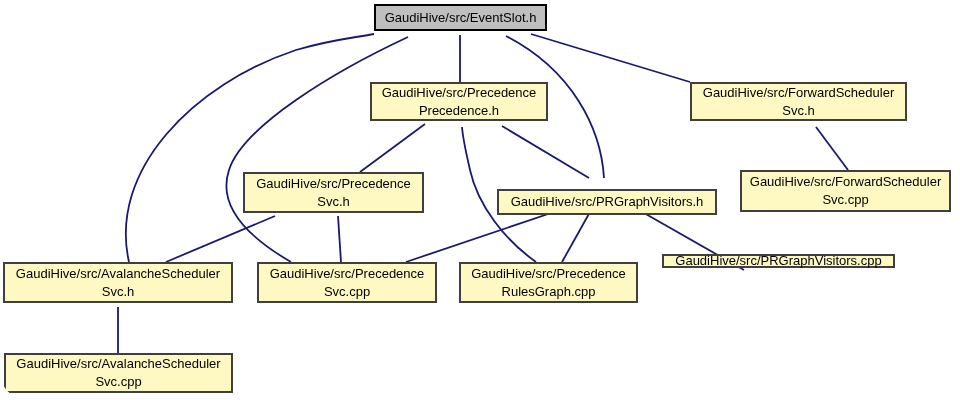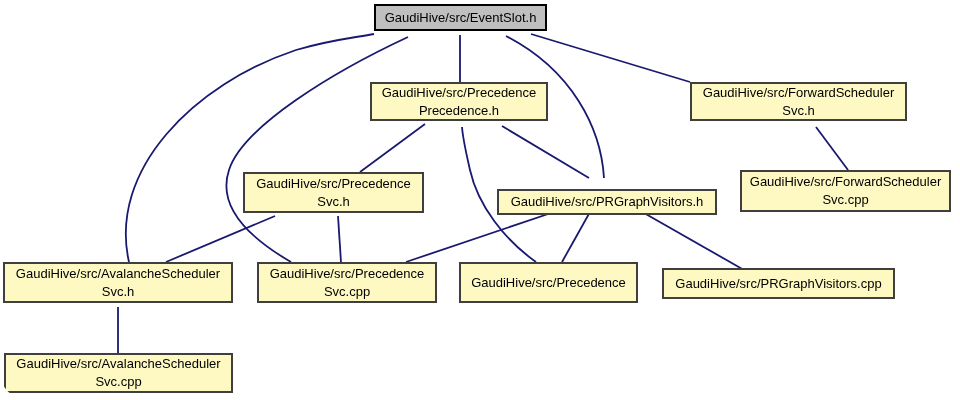--- a/index.html
+++ b/index.html
@@ -20,21 +20,21 @@
   
   #node-event-slot { left:374px; top:4px;  width:173px; height:27px; }
   #node-prg-h      { left:370px; top:82px; width:178px; height:39px; }
   #node-fwd-h      { left:690px; top:82px; width:217px; height:39px; }
   #node-psvc-h     { left:243px; top:172px; width:181px; height:41px; }
   #node-prgv-h     { left:497px; top:178px; width:220px; height:26px;margin-top:11px; }
   #node-fwd-cpp    { left:740px; top:170px; width:211px; height:42px; }
   #node-aval-h     { left:3px;   top:262px; width:230px; height:41px; }
   #node-psvc-cpp   { left:257px; top:262px; width:180px; height:41px; }
   #node-prg-cpp    { left:459px; top:262px; width:179px; height:41px; }
-  #node-prgv-cpp   { left:662px; top:268px; width:233px; height:31px; }
+  #node-prgv-cpp   { left:662px; top:254px; width:233px; height:14px; }
   #node-aval-cpp   { left:4px;   top:353px; width:229px; height:40px; }
 </style>
 </head>
 <body>
 
 <div id="stage">
 
   <svg id="edges" viewBox="0 0 960 400" xmlns="http://www.w3.org/2000/svg">
     <defs>
       <marker id="arrowhead" markerUnits="userSpaceOnUse" markerWidth="16" markerHeight="12" refX="13" refY="5" orient="auto">
@@ -93,20 +93,21 @@
     <span>Svc.h</span>
   </div>
 
   <div class="node" id="node-psvc-cpp">
     <span>GaudiHive/src/Precedence</span>
     <span>Svc.cpp</span>
   </div>
 
   <div class="node" id="node-prg-cpp">
     <span>GaudiHive/src/Precedence</span>
+    <span>RulesGraph.cpp</span>
   </div>
 
   <div class="node" id="node-prgv-cpp">
     <span>GaudiHive/src/PRGraphVisitors.cpp</span>
   </div>
 
   <div class="node" id="node-aval-cpp">
     <span>GaudiHive/src/AvalancheScheduler</span>
     <span>Svc.cpp</span>
   </div>

